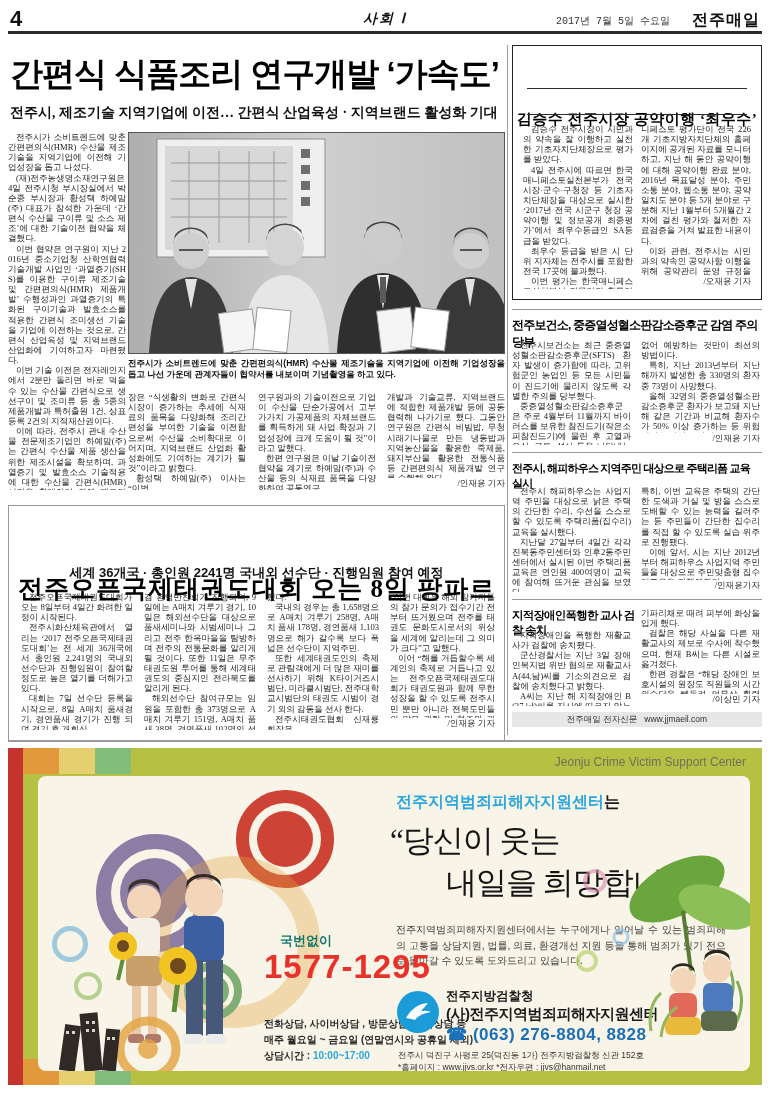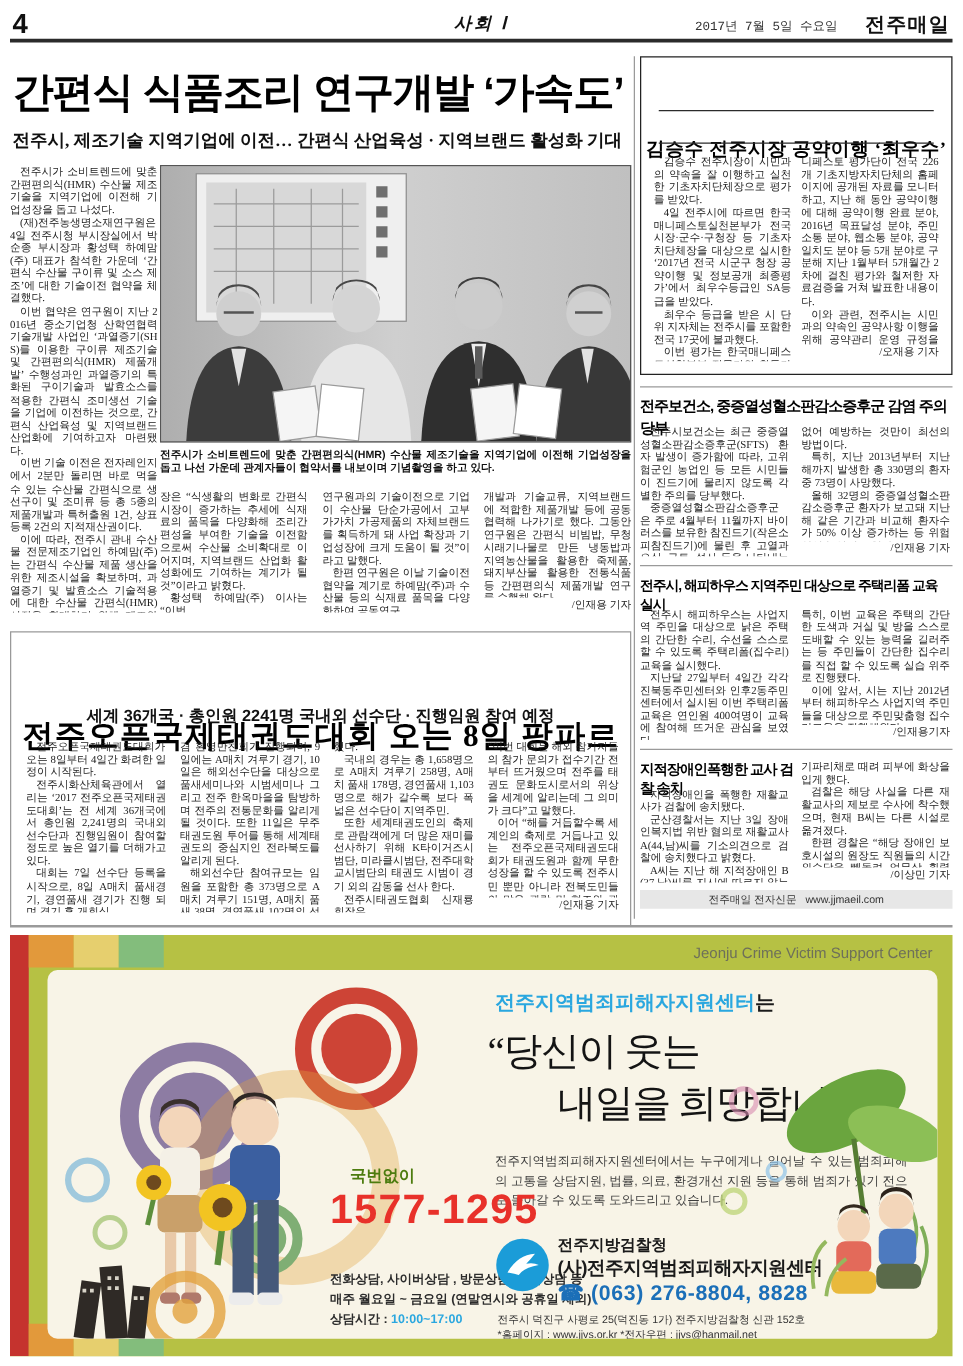--- a/index.html
+++ b/index.html
@@ -38,21 +38,21 @@
   .swatch{position:absolute;height:26px;width:36px;}
   .ad-en{position:absolute;font-family:"Liberation Sans",sans-serif;font-size:12px;color:#6e705a;}
   #ad-panel{position:absolute;background:#f8f4e7;border-radius:8px;overflow:hidden;}
   .target{position:absolute;border-radius:50%;}
   .target .dot{position:absolute;border-radius:50%;}
   .ad-org{position:absolute;font-family:"Liberation Sans",sans-serif;font-weight:bold;font-size:16px;}
   .ad-quote{position:absolute;font-family:"Liberation Serif",serif;font-size:31px;color:#141414;
        letter-spacing:-1px;}
   .ad-desc{position:absolute;font-family:"Liberation Sans",sans-serif;font-size:10px;color:#3c3c3c;
        line-height:1.55;text-align:justify;word-break:break-all;}
-  .ad-nobr{position:absolute;font-family:"Liberation Sans",sans-serif;font-weight:bold;font-size:13px;color:#4d7c0f;}
+  .ad-nobr{position:absolute;font-family:"Liberation Sans",sans-serif;font-weight:bold;font-size:13px;color:#0f766e;}
   .ad-hotline{position:absolute;font-family:"Liberation Sans",sans-serif;font-weight:bold;font-size:33px;
        color:#e8312a;letter-spacing:1px;}
   .ad-contact{position:absolute;font-family:"Liberation Sans",sans-serif;font-weight:bold;font-size:10px;
        color:#2c2c2c;line-height:1.6;}
   .ad-orgblock{position:absolute;font-family:"Liberation Sans",sans-serif;color:#1a1a1a;}
   .ad-org1{font-weight:bold;font-size:12.5px;}
   .ad-org2{font-weight:bold;font-size:15px;letter-spacing:-0.5px;}
   .ad-phone{font-weight:bold;font-size:17px;color:#1b6fb8;letter-spacing:0.5px;}
   .ad-addr{font-size:8.5px;color:#333;margin-top:2px;}
 </style>

